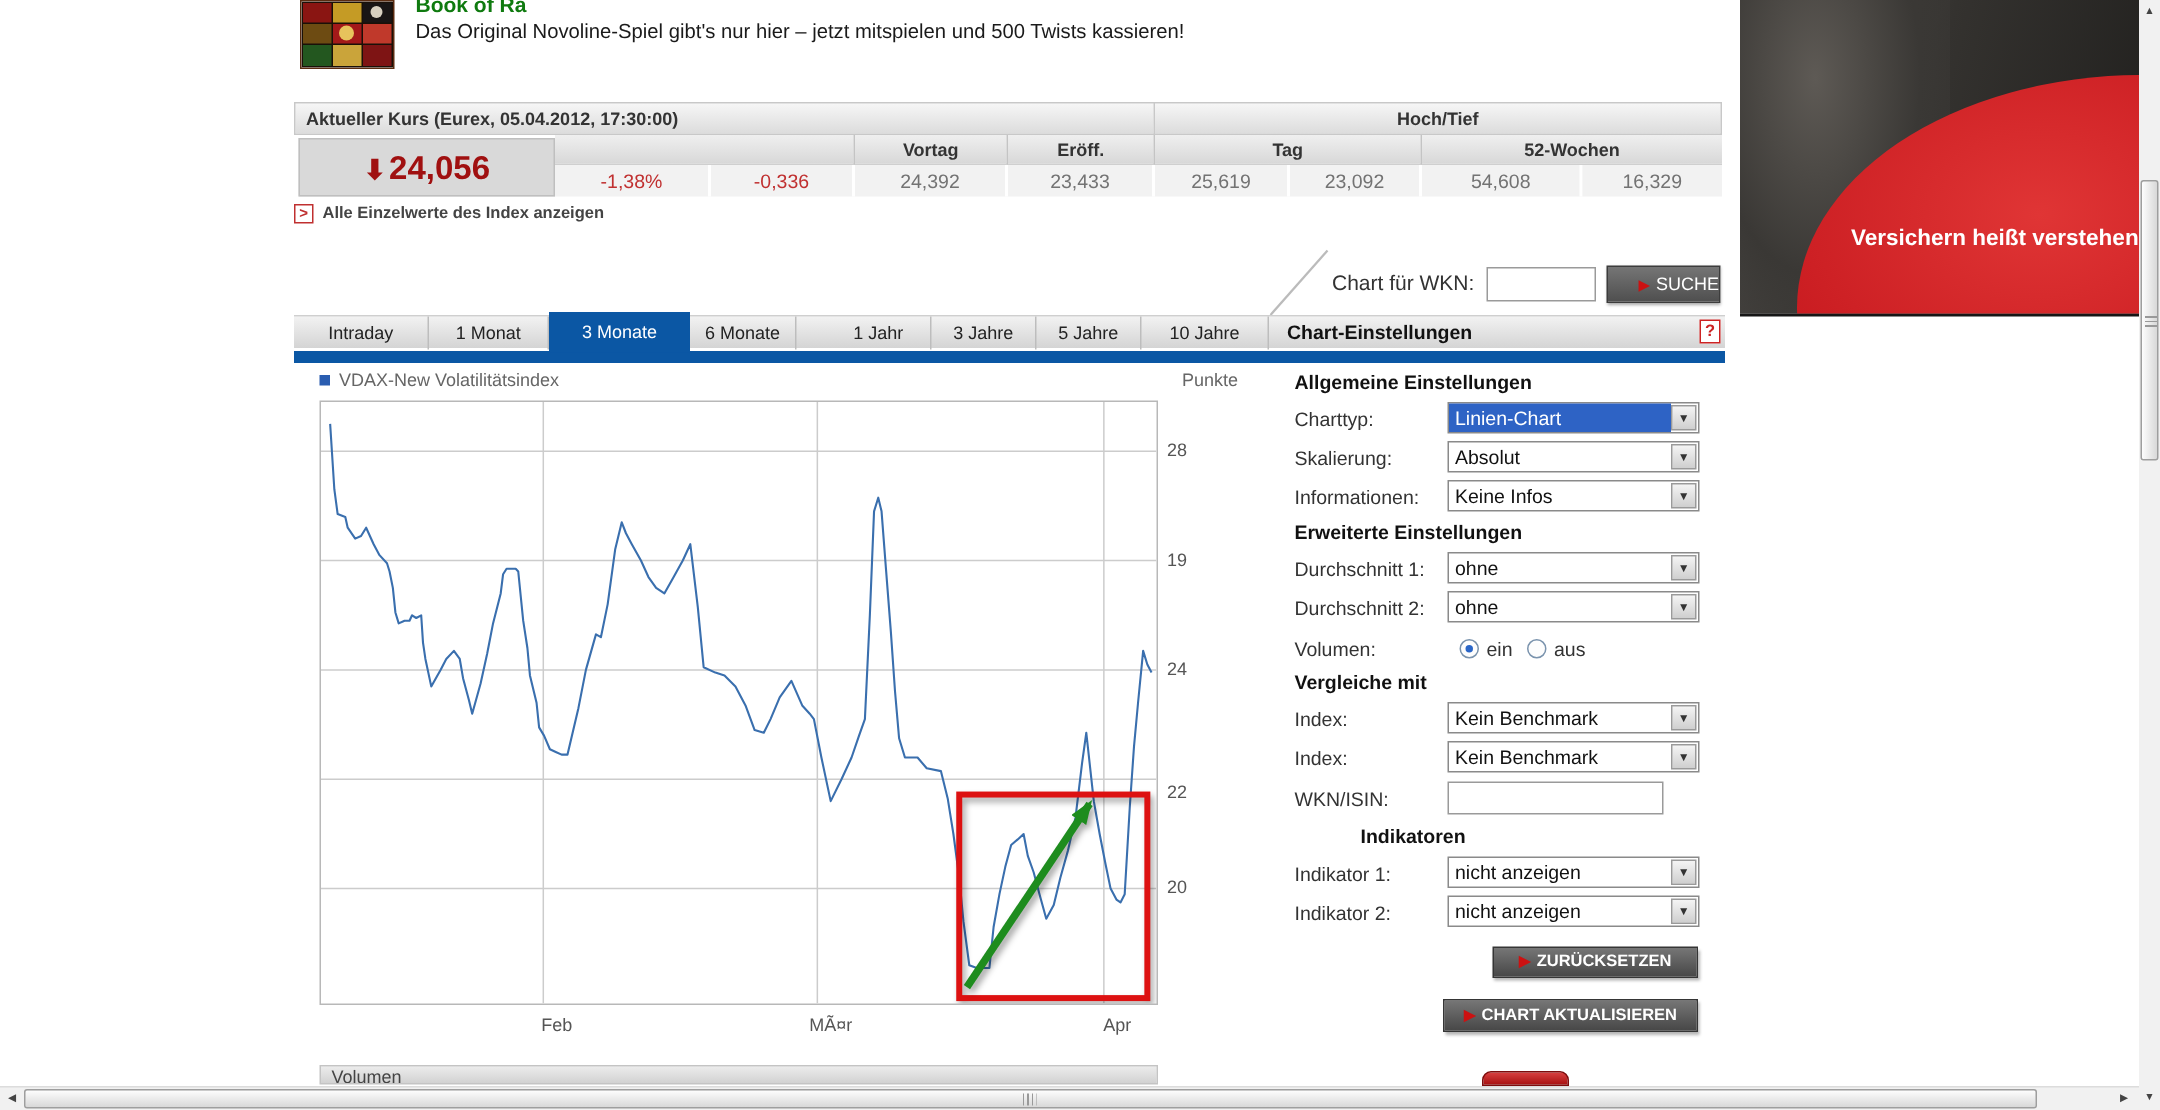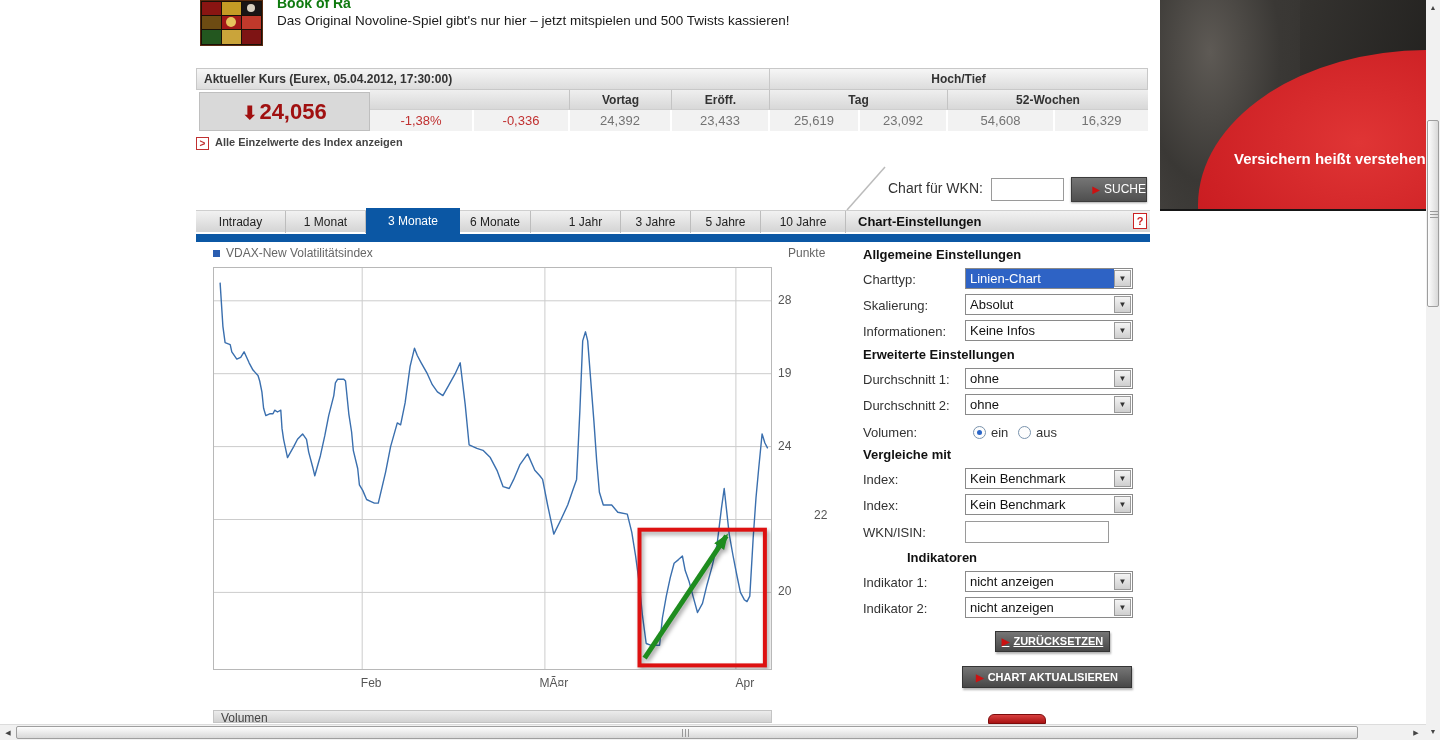--- a/index.html
+++ b/index.html
@@ -231,21 +231,21 @@
       <line x1="148.2" y1="0" x2="148.2" y2="401" stroke="#cccccc"></line>
       <line x1="330.9" y1="0" x2="330.9" y2="401" stroke="#cccccc"></line>
       <line x1="521.9" y1="0" x2="521.9" y2="401" stroke="#cccccc"></line>
       <polyline points="6.1,14.6 8.9,58.3 11.1,74.7 16.2,76.6 17.8,83.8 22.8,91.1 26.7,89.3 30.1,83.8 35.1,94.8 39,102.1 44,107.5 45.7,113 47.9,123.9 49.6,140.3 51.8,147.6 55.7,145.8 59,145.8 60.7,142.2 63.5,144 66.8,142.2 68,160.4 69.6,171.3 73.5,189.6 79.7,178.6 83.5,171.3 88.6,165.9 92.5,171.3 94.7,184.1 98.6,198.7 100.8,207.8 106.4,187.7 110.8,167.7 114.7,147.6 119.8,127.6 121.4,114.8 123.7,111.2 129.8,111.2 131.5,113 134.8,145.8 137.6,164 139.3,182.3 143.7,200.5 145.4,216.9 148.7,222.4 152.6,231.5 156.5,233.3 160.4,235.1 164.3,235.1 171.6,204.1 176.6,178.6 183.3,154.9 186.6,156.8 191.1,134.9 196.1,98.4 200.5,80.2 203.3,87.5 207.2,94.8 213.3,105.7 218.3,116.7 223.4,123.9 228.9,127.6 235.1,116.7 241.2,105.7 246.2,94.8 251.2,136.7 255.1,176.8 262.9,180.4 269,182.3 276.3,189.6 283,202.3 289.1,218.7 295.2,220.5 299.7,211.4 305.8,196.9 313.6,185.9 320.8,202.3 325.8,207.8 328.6,211.4 333.6,237 339.8,266.1 347,251.5 353.7,237 358.7,222.4 362.6,211.4 365.9,142.2 368.7,72.9 371.5,63.8 373.7,72.9 376.5,109.4 379.9,153.1 382.7,193.2 385.4,224.2 389.3,237 397.7,237 403.8,244.2 413.3,246.1 417.8,264.3 421.6,288 425.5,317.2 428.3,346.3 432.2,375.5 437.2,377.3 445.6,377.3 448.4,350 452.3,328.1 456.2,309.9 460.1,295.3 464.5,291.6 468.4,288 471.2,302.6 475.1,313.5 479,328.1 483.5,344.5 488.5,335.4 492.9,317.2 498,298.9 503,277.1 507.4,240.6 510.2,220.5 512.4,240.6 515.2,266.1 519.1,288 523,308 526.4,324.4 530.3,331.7 533,333.6 535.8,328.1 539.2,269.8 542,229.7 544.7,200.5 548.1,165.9 550.9,175 553.7,180.4" fill="none" stroke="#3a6fae" stroke-width="1.4" stroke-linejoin="round"></polyline>
       <rect x="425.5" y="261.7" width="125.4" height="135.7" fill="none" stroke="#dd1111" stroke-width="4" style="filter:drop-shadow(2px 3px 2px rgba(0,0,0,.35))"></rect>
       <line x1="430.6" y1="390.1" x2="512.4" y2="267.9" stroke="#1e8c1e" stroke-width="5" marker-end="url(#ah)" style="filter:drop-shadow(2px 3px 2px rgba(0,0,0,.35))"></line>
     </svg>
 </div>
 <div class="abs" id="y-labels">
     <span style="top: 317.4px;">20</span>
-    <span style="top: 241px; margin-left: 36px;">22</span>
+    <span style="top: 254px;">22</span>
     <span style="top: 171.6px;">24</span>
     <span style="top: 98.7px;">19</span>
     <span style="top: 25.8px;">28</span>
   </div>
 <div class="abs" id="x-labels">
     <span style="left: 158.2px;">Feb</span>
     <span style="left: 340.9px;">MÃ¤r</span>
     <span style="left: 531.9px;">Apr</span>
   </div>
 
@@ -306,21 +306,21 @@
 <div class="dd" style="top:571px;">
     <span class="val">nicht anzeigen</span>
     <span class="btn">▼</span>
   </div>
 <div class="set-label" style="top:601px;">Indikator 2:</div>
 <div class="dd" style="top:597px;">
     <span class="val">nicht anzeigen</span>
     <span class="btn">▼</span>
   </div>
 
-<div class="panel-btn" style="left:995px;top:631px;width:115px;height:21px;line-height:19px;text-decoration:underline;"><span class="red-arrow">▶</span><span>ZURÜCKSETZEN</span></div>
+<div class="panel-btn" style="left:995px;top:631px;width:137px;height:21px;line-height:19px;"><span class="red-arrow">▶</span><span>ZURÜCKSETZEN</span></div>
 <div class="panel-btn" style="left:962px;top:666px;width:170px;height:22px;line-height:20px;"><span class="red-arrow">▶</span><span>CHART AKTUALISIEREN</span></div>
 
 <div class="abs" id="ergo-ad">
   <div id="ergo-fig"></div>
   <div id="ergo-blob"></div>
   <div id="ergo-tagline">Versichern heißt verstehen</div>
 </div>
 
 <div class="abs" id="v-scrollbar">
   <div id="v-up">▲</div>

